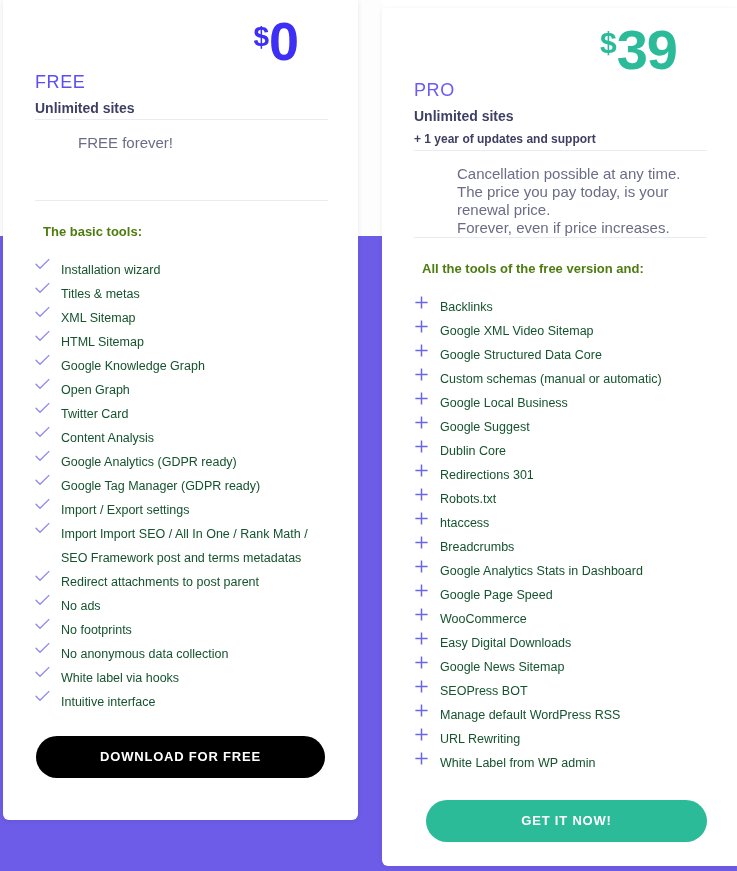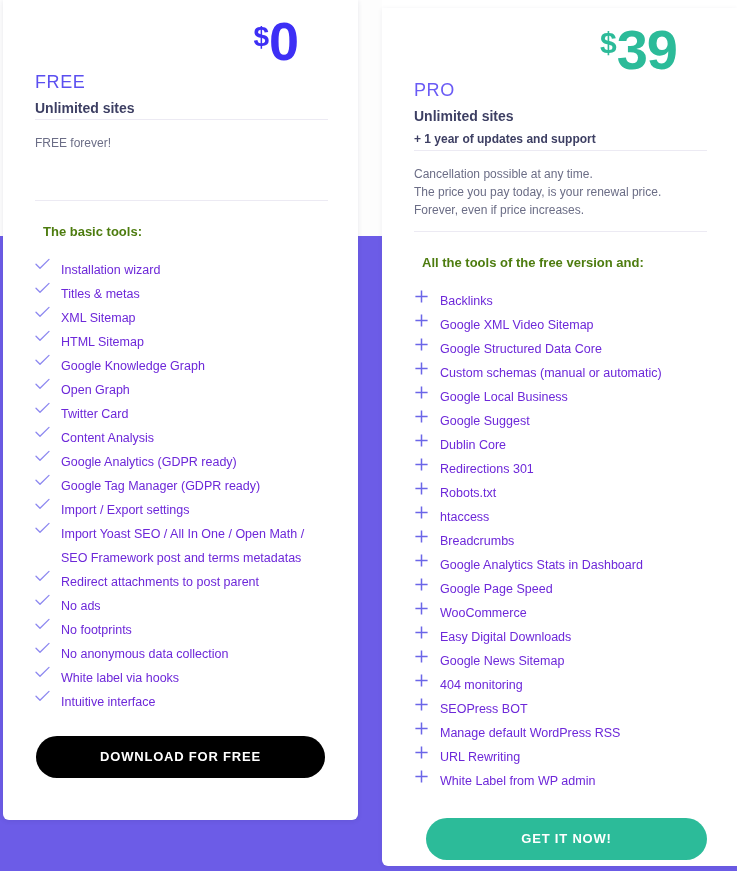--- a/index.html
+++ b/index.html
@@ -125,23 +125,24 @@
     height: 1px;
     background: #eceaf3;
     margin: 0 30px 0 32px;
   }
 
   .note-block {
     padding: 14px 30px 0 32px;
     min-height: 80px;
   }
   .note {
-    font-size: 12px;
+    font-size: 15px;
     color: #6b6d86;
     line-height: 18px;
+    margin-left: 43px;
   }
 
   
   .features {
     padding: 22px 30px 0 32px;
   }
   .features-title {
     font-size: 13px;
     font-weight: 700;
     color: #4d7c0f;
@@ -149,21 +150,21 @@
     margin-bottom: 17px;
     margin-left: 8px;
   }
 
   ul.feature-list { list-style: none; }
 
   ul.feature-list li {
     display: flex;
     align-items: flex-start;
     font-size: 12.5px;
-    color: #6d28d9;
+    color: #14532d;
     line-height: 24px;
     min-height: 24px;
   }
 
   .ico {
     flex: 0 0 26px;
     width: 26px;
     height: 24px;
     position: relative;
     top: 0;
@@ -319,21 +320,21 @@
             </svg>
           </span>
           <span class="feat-text">Import / Export settings</span>
         </li>
         <li>
           <span class="ico">
             <svg width="15" height="12" viewBox="0 0 15 12" aria-hidden="true">
               <path d="M1 6.3 L5 10.3 L14 1.4" stroke="#8d88f0" stroke-width="1.3" fill="none" stroke-linecap="round" stroke-linejoin="round"></path>
             </svg>
           </span>
-          <span class="feat-text">Import Yoast SEO / All In One / Open Math / SEO Framework post and terms metadatas</span>
+          <span class="feat-text">Import Import SEO / All In One / Rank Math / SEO Framework post and terms metadatas</span>
         </li>
         <li>
           <span class="ico">
             <svg width="15" height="12" viewBox="0 0 15 12" aria-hidden="true">
               <path d="M1 6.3 L5 10.3 L14 1.4" stroke="#8d88f0" stroke-width="1.3" fill="none" stroke-linecap="round" stroke-linejoin="round"></path>
             </svg>
           </span>
           <span class="feat-text">Redirect attachments to post parent</span>
         </li>
         <li>
@@ -539,28 +540,20 @@
             </svg>
           </span>
           <span class="feat-text">Google News Sitemap</span>
         </li>
         <li>
           <span class="ico">
             <svg width="15" height="15" viewBox="0 0 15 15" aria-hidden="true">
               <path d="M7.5 1.4 V13.6 M1.4 7.5 H13.6" stroke="#6b66e8" stroke-width="1.5" fill="none" stroke-linecap="butt"></path>
             </svg>
           </span>
-          <span class="feat-text">404 monitoring</span>
-        </li>
-        <li>
-          <span class="ico">
-            <svg width="15" height="15" viewBox="0 0 15 15" aria-hidden="true">
-              <path d="M7.5 1.4 V13.6 M1.4 7.5 H13.6" stroke="#6b66e8" stroke-width="1.5" fill="none" stroke-linecap="butt"></path>
-            </svg>
-          </span>
           <span class="feat-text">SEOPress BOT</span>
         </li>
         <li>
           <span class="ico">
             <svg width="15" height="15" viewBox="0 0 15 15" aria-hidden="true">
               <path d="M7.5 1.4 V13.6 M1.4 7.5 H13.6" stroke="#6b66e8" stroke-width="1.5" fill="none" stroke-linecap="butt"></path>
             </svg>
           </span>
           <span class="feat-text">Manage default WordPress RSS</span>
         </li>

